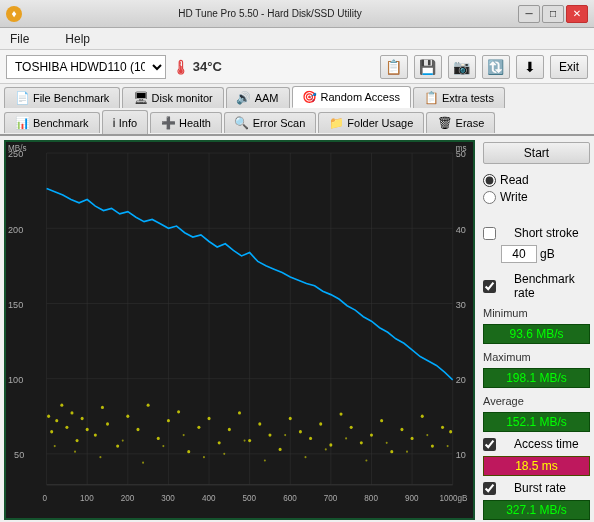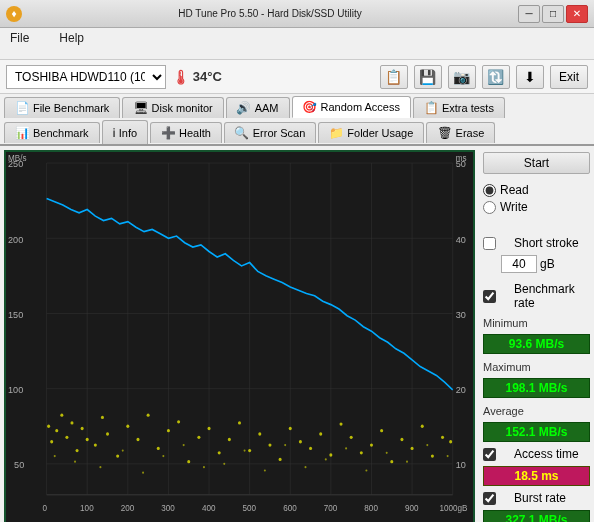--- a/index.html
+++ b/index.html
@@ -20,23 +20,24 @@
     .title-text { font-size: 10px; font-weight: normal; color: #222; flex: 1; text-align: center; }
     .window-controls { display: flex; gap: 2px; }
     .win-btn { width: 22px; height: 18px; border: 1px solid #999; background: #ddd; cursor: pointer; font-size: 10px; display: flex; align-items: center; justify-content: center; border-radius: 2px; }
     .win-btn.close { background: #e04040; color: white; border-color: #c03030; }
 
     
     .menu-bar {
       background: #f0f0f0;
       border-bottom: 1px solid #ccc;
       display: flex;
+      align-items: center;
       padding: 2px 6px;
-      height: 32px;
-      gap: 22px;
+      height: 22px;
+      gap: 28px;
     }
     .menu-item { font-size: 12px; color: #222; cursor: pointer; padding: 1px 4px; }
 
     
     .toolbar {
       background: #f5f5f5;
       border-bottom: 1px solid #ccc;
       display: flex;
       align-items: center;
       padding: 3px 6px;
@@ -172,21 +173,21 @@
 
     .stat-label {
       font-size: 11px;
       color: #333;
       margin-top: 2px;
     }
     .stat-bar {
       background: #1a6a1a;
       color: #00ff00;
       font-size: 12px;
-      font-weight: bold;
+      font-weight: normal;
       padding: 2px 4px;
       text-align: center;
       border: 1px solid #0a4a0a;
       width: 100%;
     }
     .stat-bar.yellow { background: #be185d; color: #ffff00; border-color: #4a4a00; }
 
     
     svg.chart-svg {
       position: absolute;

